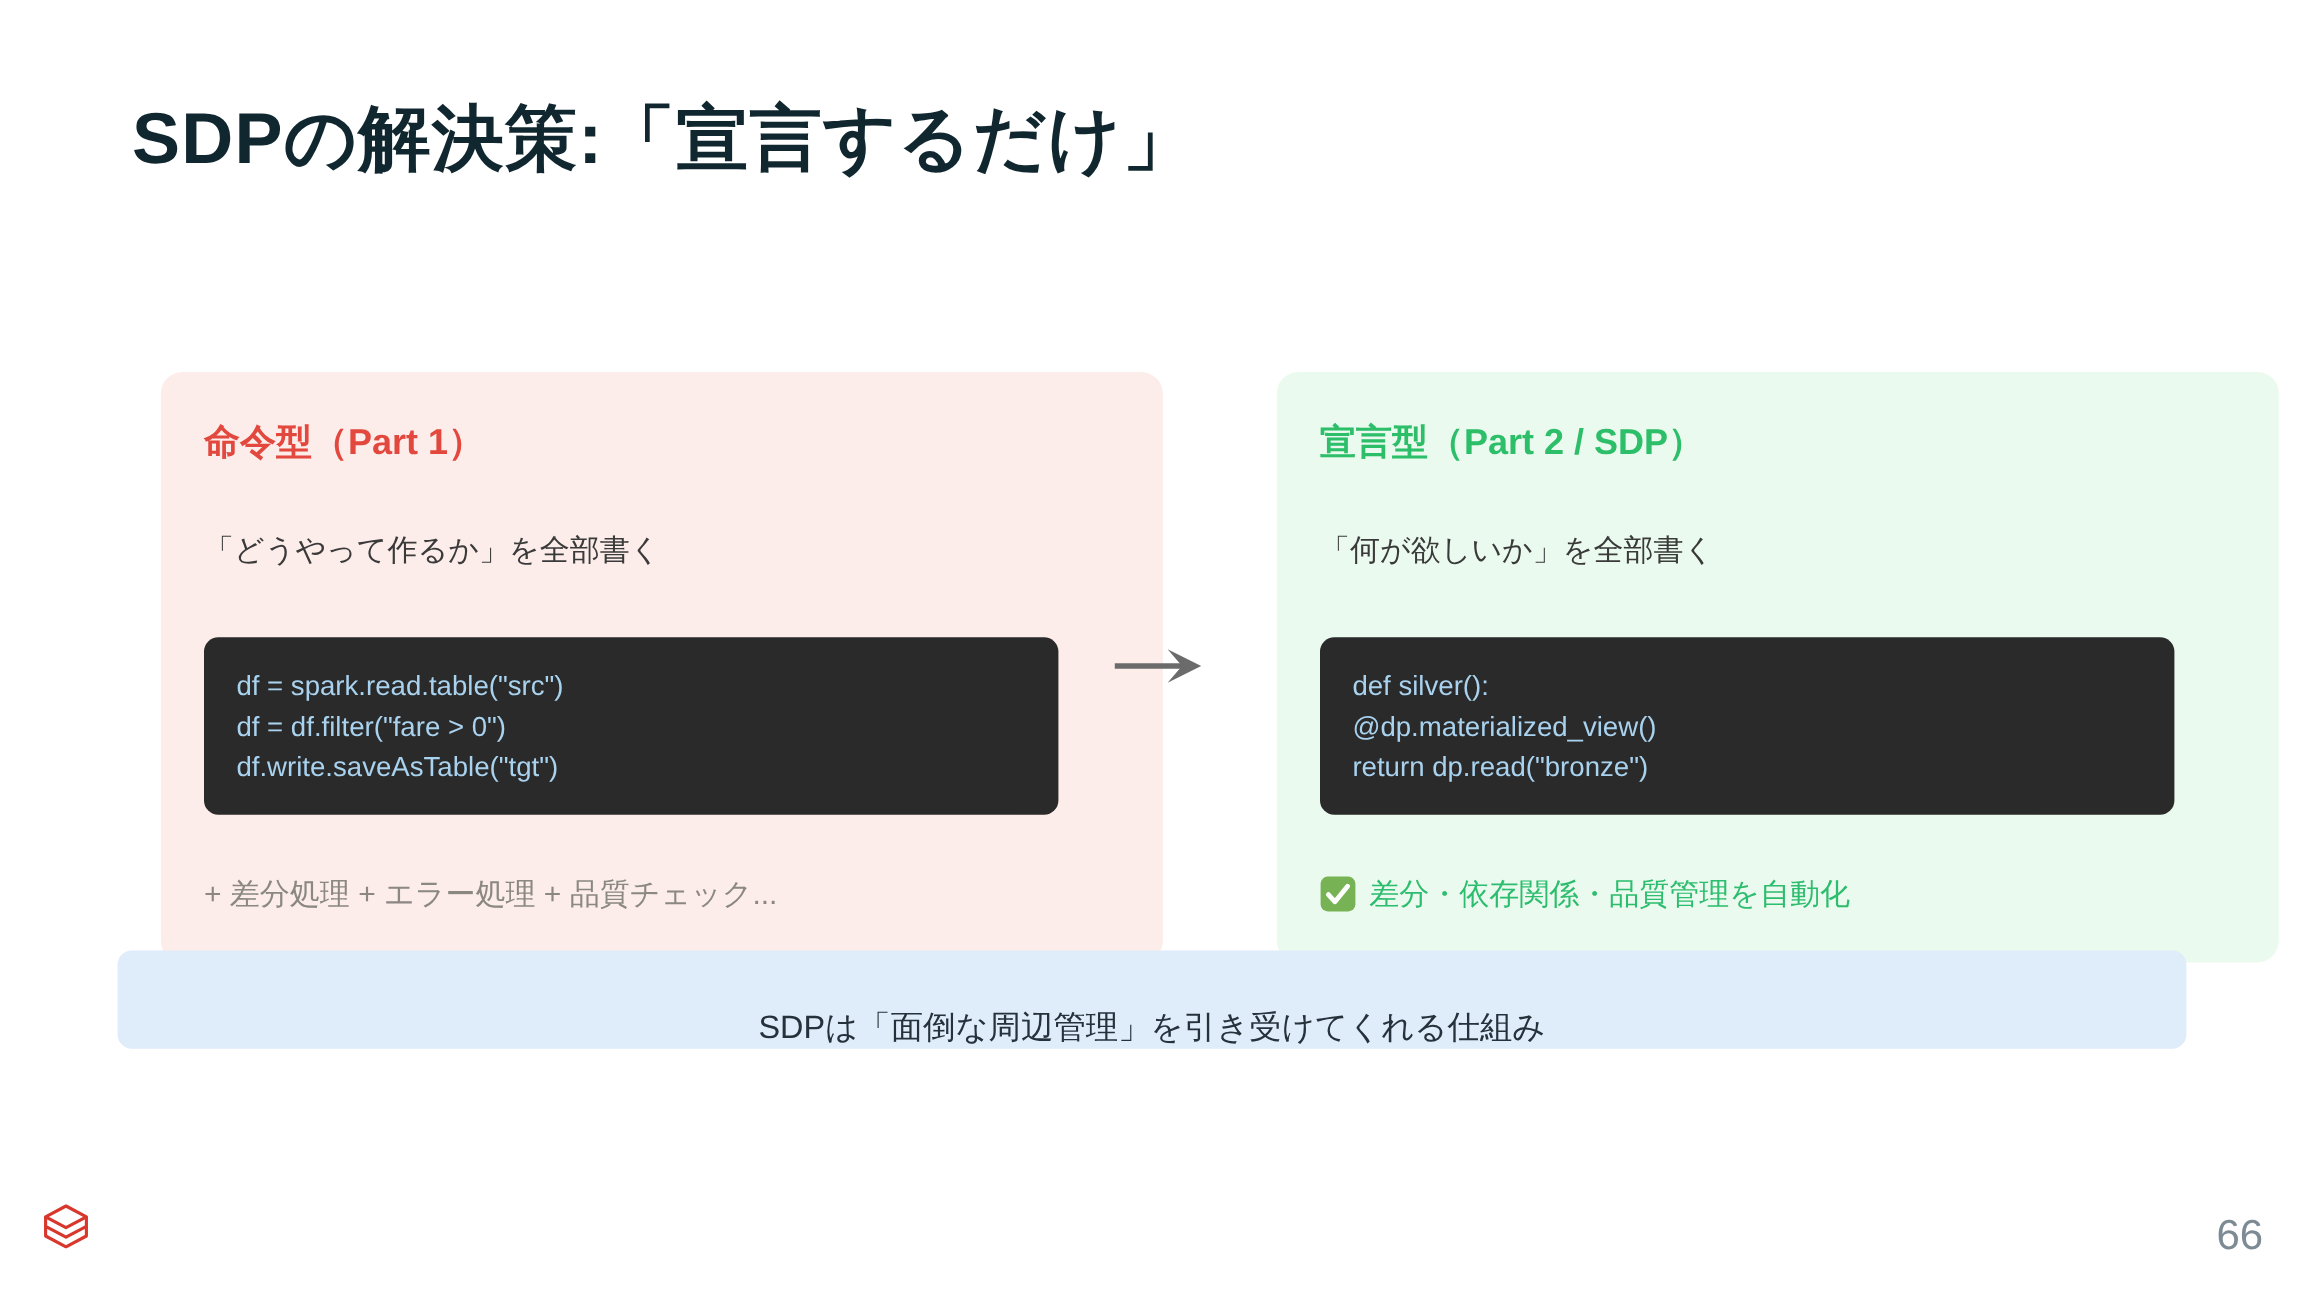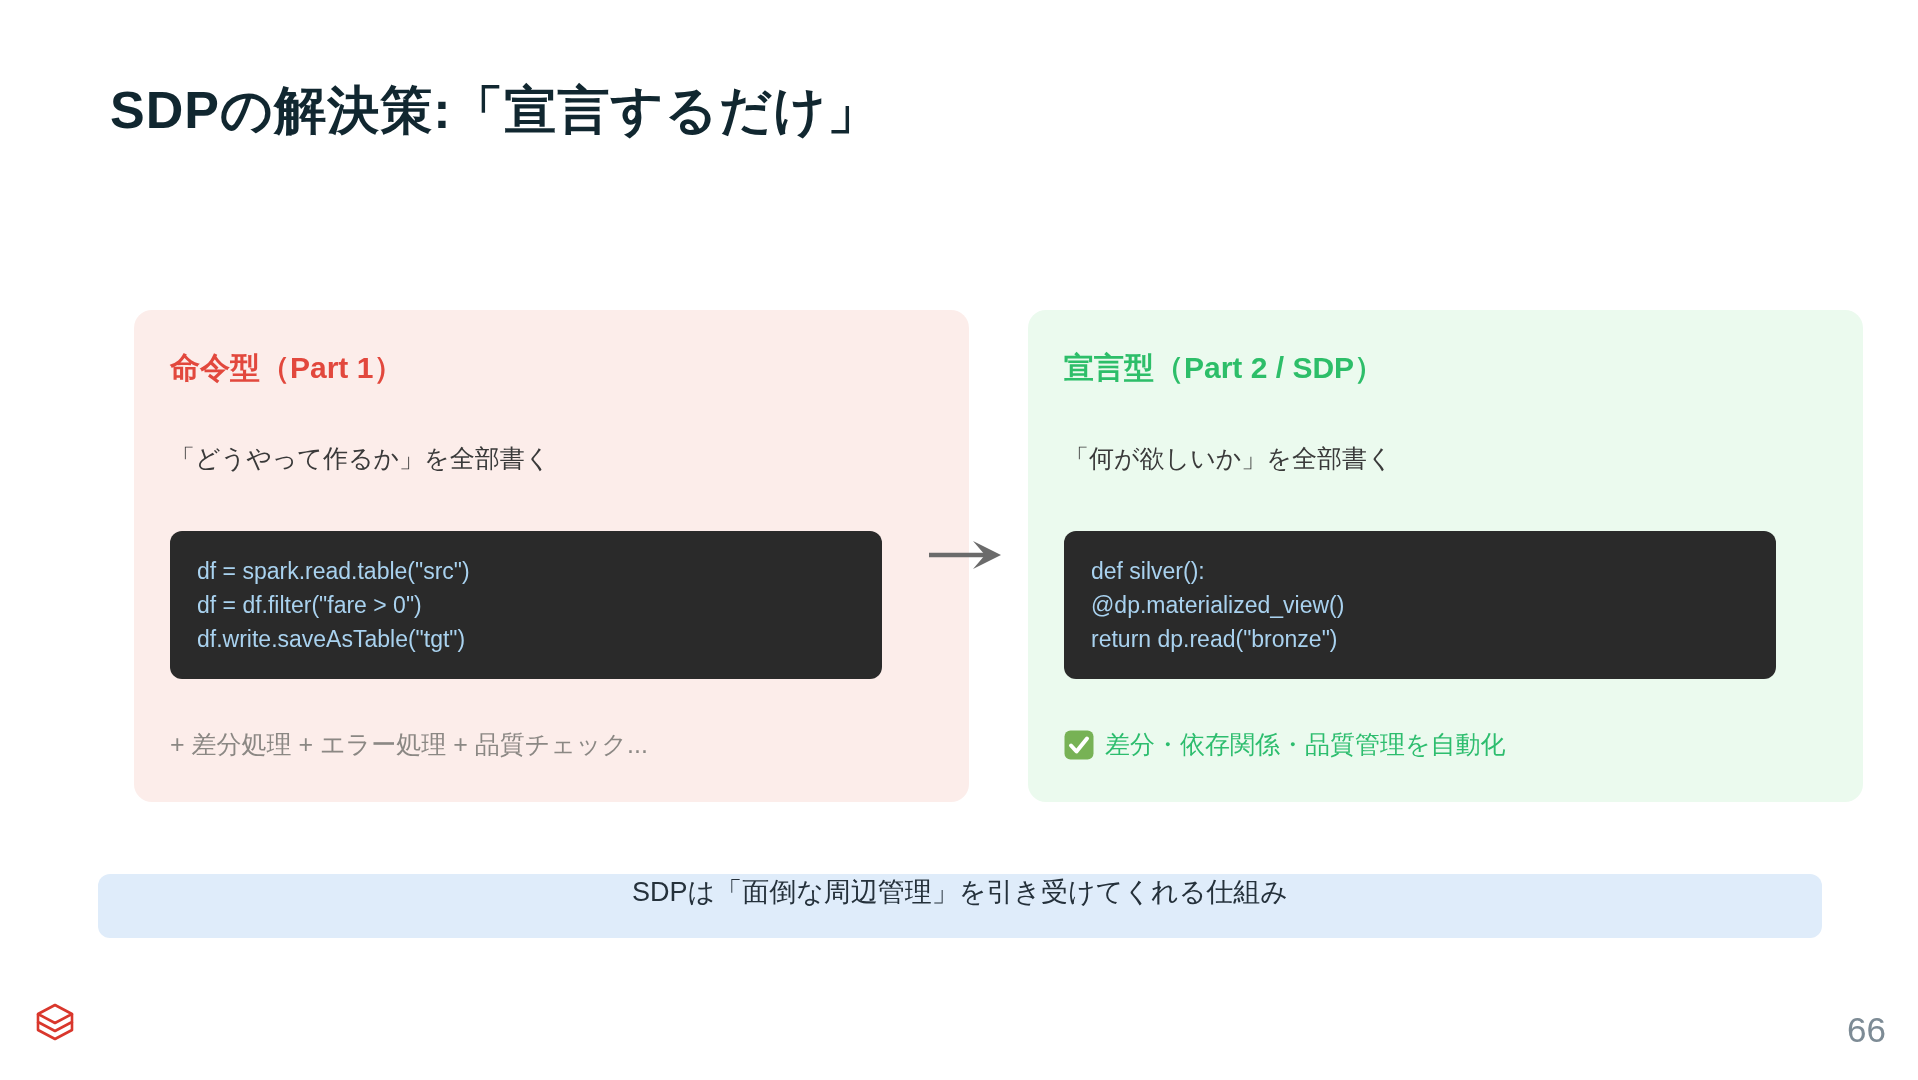--- a/index.html
+++ b/index.html
@@ -5,29 +5,29 @@
   html, body { margin: 0; padding: 0; }
   body {
     width: 1918px; height: 1080px;
     background: #ffffff;
     font-family: "Liberation Sans", sans-serif;
     position: relative;
     overflow: hidden;
   }
   .slide-title {
     position: absolute; left: 110px; top: 76px;
-    font-size: 52px; font-weight: 800; color: #112730;
+    font-size: 60px; font-weight: 800; color: #112730;
     letter-spacing: 1px; white-space: nowrap;
   }
   .panel {
     position: absolute; top: 310px; width: 835px; height: 492px;
     border-radius: 18px; box-sizing: border-box; margin-left: 36px;
   }
   .panel-left  { left: 98px;  background: #fcedea; }
-  .panel-right { left: 992px; background: #ebfaee; padding-left: 32px; }
+  .panel-right { left: 1028px; background: #ebfaee; padding-left: 32px; }
   .panel-heading {
     position: absolute; left: 36px; top: 38px;
     font-size: 30px; font-weight: bold; white-space: nowrap;
   }
   .panel-left  .panel-heading { color: #e2483d; }
   .panel-right .panel-heading { color: #2dbe69; }
   .panel-desc {
     position: absolute; left: 36px; top: 132px;
     font-size: 25px; color: #3a3a3a; white-space: nowrap;
   }
@@ -45,24 +45,24 @@
     font-size: 25px; white-space: nowrap;
   }
   .panel-left .panel-footnote { color: #8b8884; }
   .panel-right .panel-footnote { color: #2dbd6e; display: flex; align-items: center; }
   .check-icon {
     display: inline-block; width: 30px; height: 30px;
     margin-right: 11px; flex: 0 0 auto;
   }
   .arrow-wrap { position: absolute; left: 925px; top: 533px; }
   .summary-bar {
-    position: absolute; left: 98px; top: 874px;
-    width: 1724px; height: 64px;
+    position: absolute; left: 98px; top: 792px;
+    width: 1724px; height: 82px;
     background: #dfecfa; border-radius: 12px;
-    display: flex; align-items: flex-start; justify-content: center;
+    display: flex; align-items: flex-end; justify-content: center;
   }
   .summary-text { font-size: 27px; color: #25313b; white-space: nowrap; }
   .logo-wrap { position: absolute; left: 32px; top: 1000px; }
   .page-number {
     position: absolute; right: 32px; top: 1010px;
     font-size: 35px; color: #7d8b95;
   }
 </style>
 </head>
 <body>

